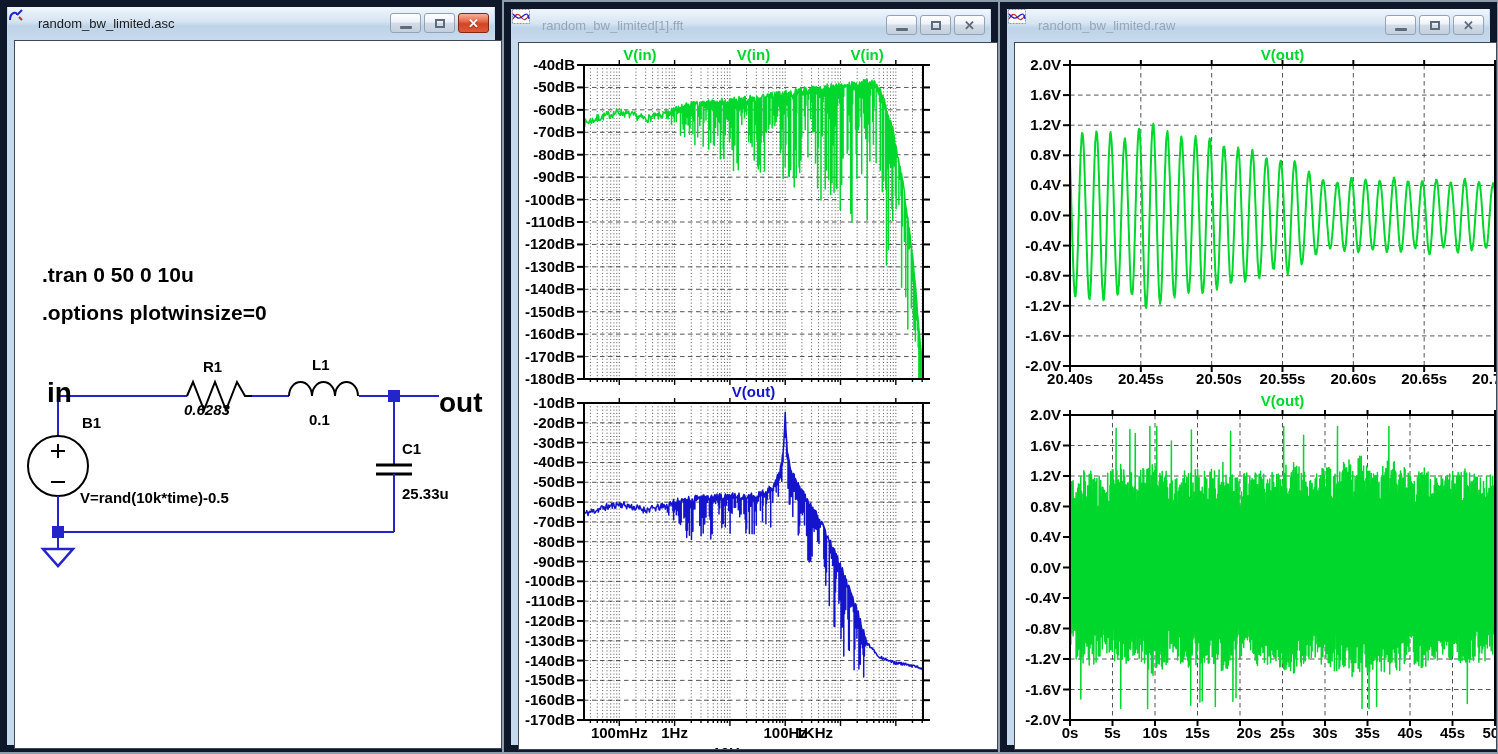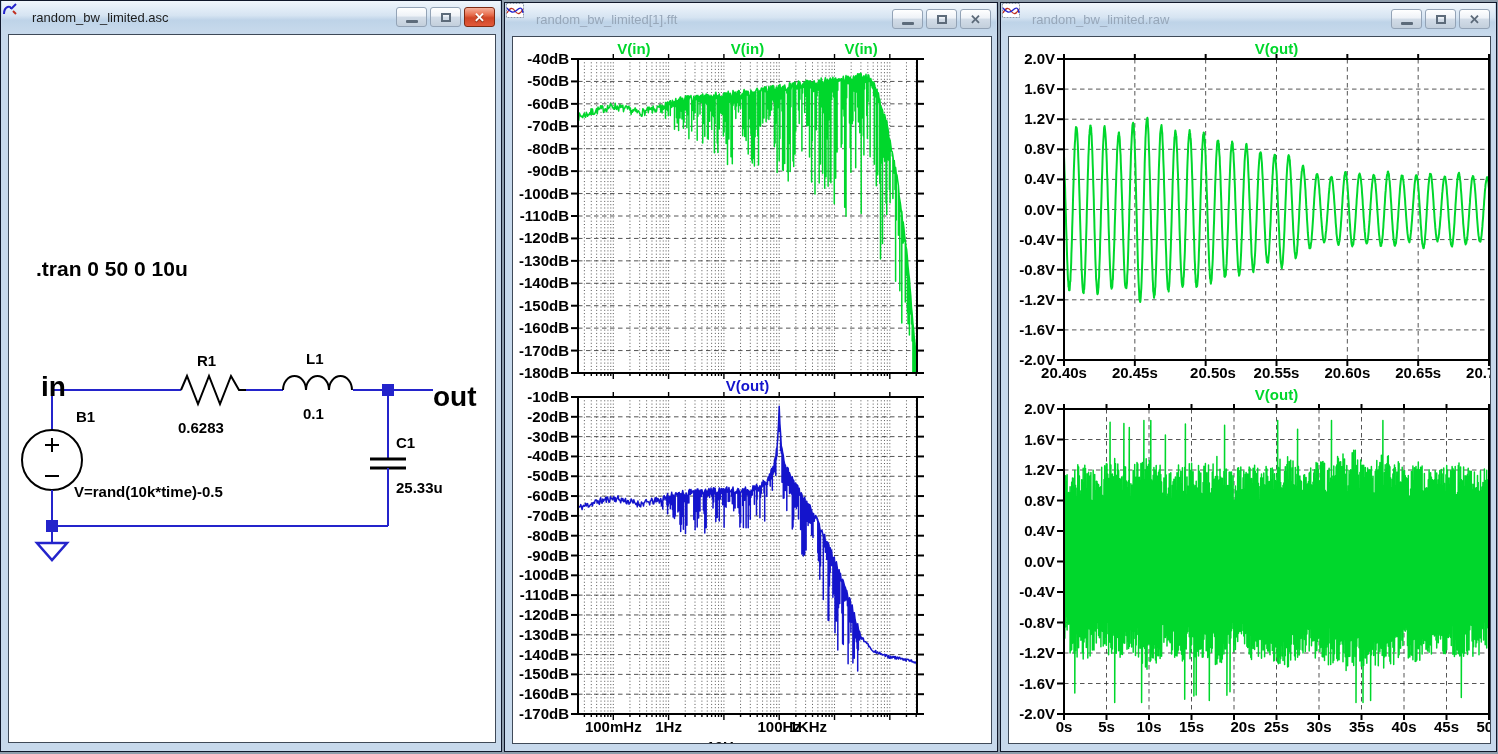--- a/index.html
+++ b/index.html
@@ -1,18 +1,18 @@
 <!DOCTYPE html>
 <html><head>
 <meta charset="utf-8">
 <style>
   html,body{margin:0;padding:0;}
   body{width:1498px;height:754px;background:#8e9dac;font-family:"Liberation Sans",sans-serif;overflow:hidden;}
   .desktop{position:relative;width:1498px;height:754px;}
-  .win{position:absolute;background:#c7d9ec;border:1px solid #0f172a;box-sizing:border-box;}
+  .win{position:absolute;background:#c7d9ec;border:7px solid #0f172a;box-sizing:border-box;}
   .titlebar{position:absolute;left:1px;top:0;right:1px;height:32px;display:flex;align-items:center;padding:0 5px;
     background:linear-gradient(#f0f6fc,#d6e4f2 45%,#bed3e8 60%,#c8daec);}
   .wicon{width:18px;height:16px;margin:0 5px 0 2px;flex:0 0 auto;}
   .wtitle{font-size:13px;color:#1b1b1b;white-space:nowrap;}
   .inactive .wtitle{color:#97a7b9;}
   .capbtns{margin-left:auto;display:flex;gap:3px;}
   .cap-btn{width:31px;height:20px;border:1px solid #93a3b6;border-radius:3px;
     background:linear-gradient(#ffffff,#eef2f7 45%,#d3dde8 50%,#c3cfdc);
     display:flex;align-items:center;justify-content:center;padding:0;cursor:default;position:relative;}
   .glyph-min{width:12px;height:3px;background:#5d6b7a;margin-top:8px;border-radius:1px;}
@@ -76,24 +76,25 @@
           <rect x="37" y="485" width="12" height="12" fill="#2424cb"></rect>
           <line x1="379" y1="361" x2="379" y2="424" stroke="#2424cb" stroke-width="2"></line>
           <line x1="361" y1="424" x2="397" y2="424" stroke="#000000" stroke-width="3"></line>
           <line x1="361" y1="433" x2="397" y2="433" stroke="#000000" stroke-width="3"></line>
           <line x1="379" y1="433" x2="379" y2="491" stroke="#2424cb" stroke-width="2"></line>
           <line x1="43" y1="491" x2="379" y2="491" stroke="#2424cb" stroke-width="2"></line>
           <line x1="43" y1="497" x2="43" y2="508" stroke="#2424cb" stroke-width="2"></line>
           <path d="M28,508 L58,508 L43,525 Z" fill="none" stroke="#2424cb" stroke-width="2.5"></path>
         </svg>
       <div class="sch-label sch-dir" style="left:27px;top:222px;">.tran 0 50 0 10u</div>
+      <div class="sch-label sch-dir" style="left:27px;top:260px;">.options plotwinsize=0</div>
       <div class="sch-label sch-node" style="left:32px;top:336px;">in</div>
       <div class="sch-label sch-node" style="left:424px;top:346px;">out</div>
       <div class="sch-label sch-comp" style="left:188px;top:317px;">R1</div>
-      <div class="sch-label sch-comp" style="left:169px;top:384px;">0.6283</div>
+      <div class="sch-label sch-comp" style="left:169px;top:360px;font-style:italic;">0.6283</div>
       <div class="sch-label sch-comp" style="left:297px;top:315px;">L1</div>
       <div class="sch-label sch-comp" style="left:294px;top:370px;">0.1</div>
       <div class="sch-label sch-comp" style="left:67px;top:373px;">B1</div>
       <div class="sch-label sch-comp" style="left:65px;top:448px;">V=rand(10k*time)-0.5</div>
       <div class="sch-label sch-comp" style="left:387px;top:399px;">C1</div>
       <div class="sch-label sch-comp" style="left:387px;top:444px;">25.33u</div>
     </div>
   </section>
 
   <section class="win inactive" style="left:504px;top:2px;width:494px;height:750px;">

